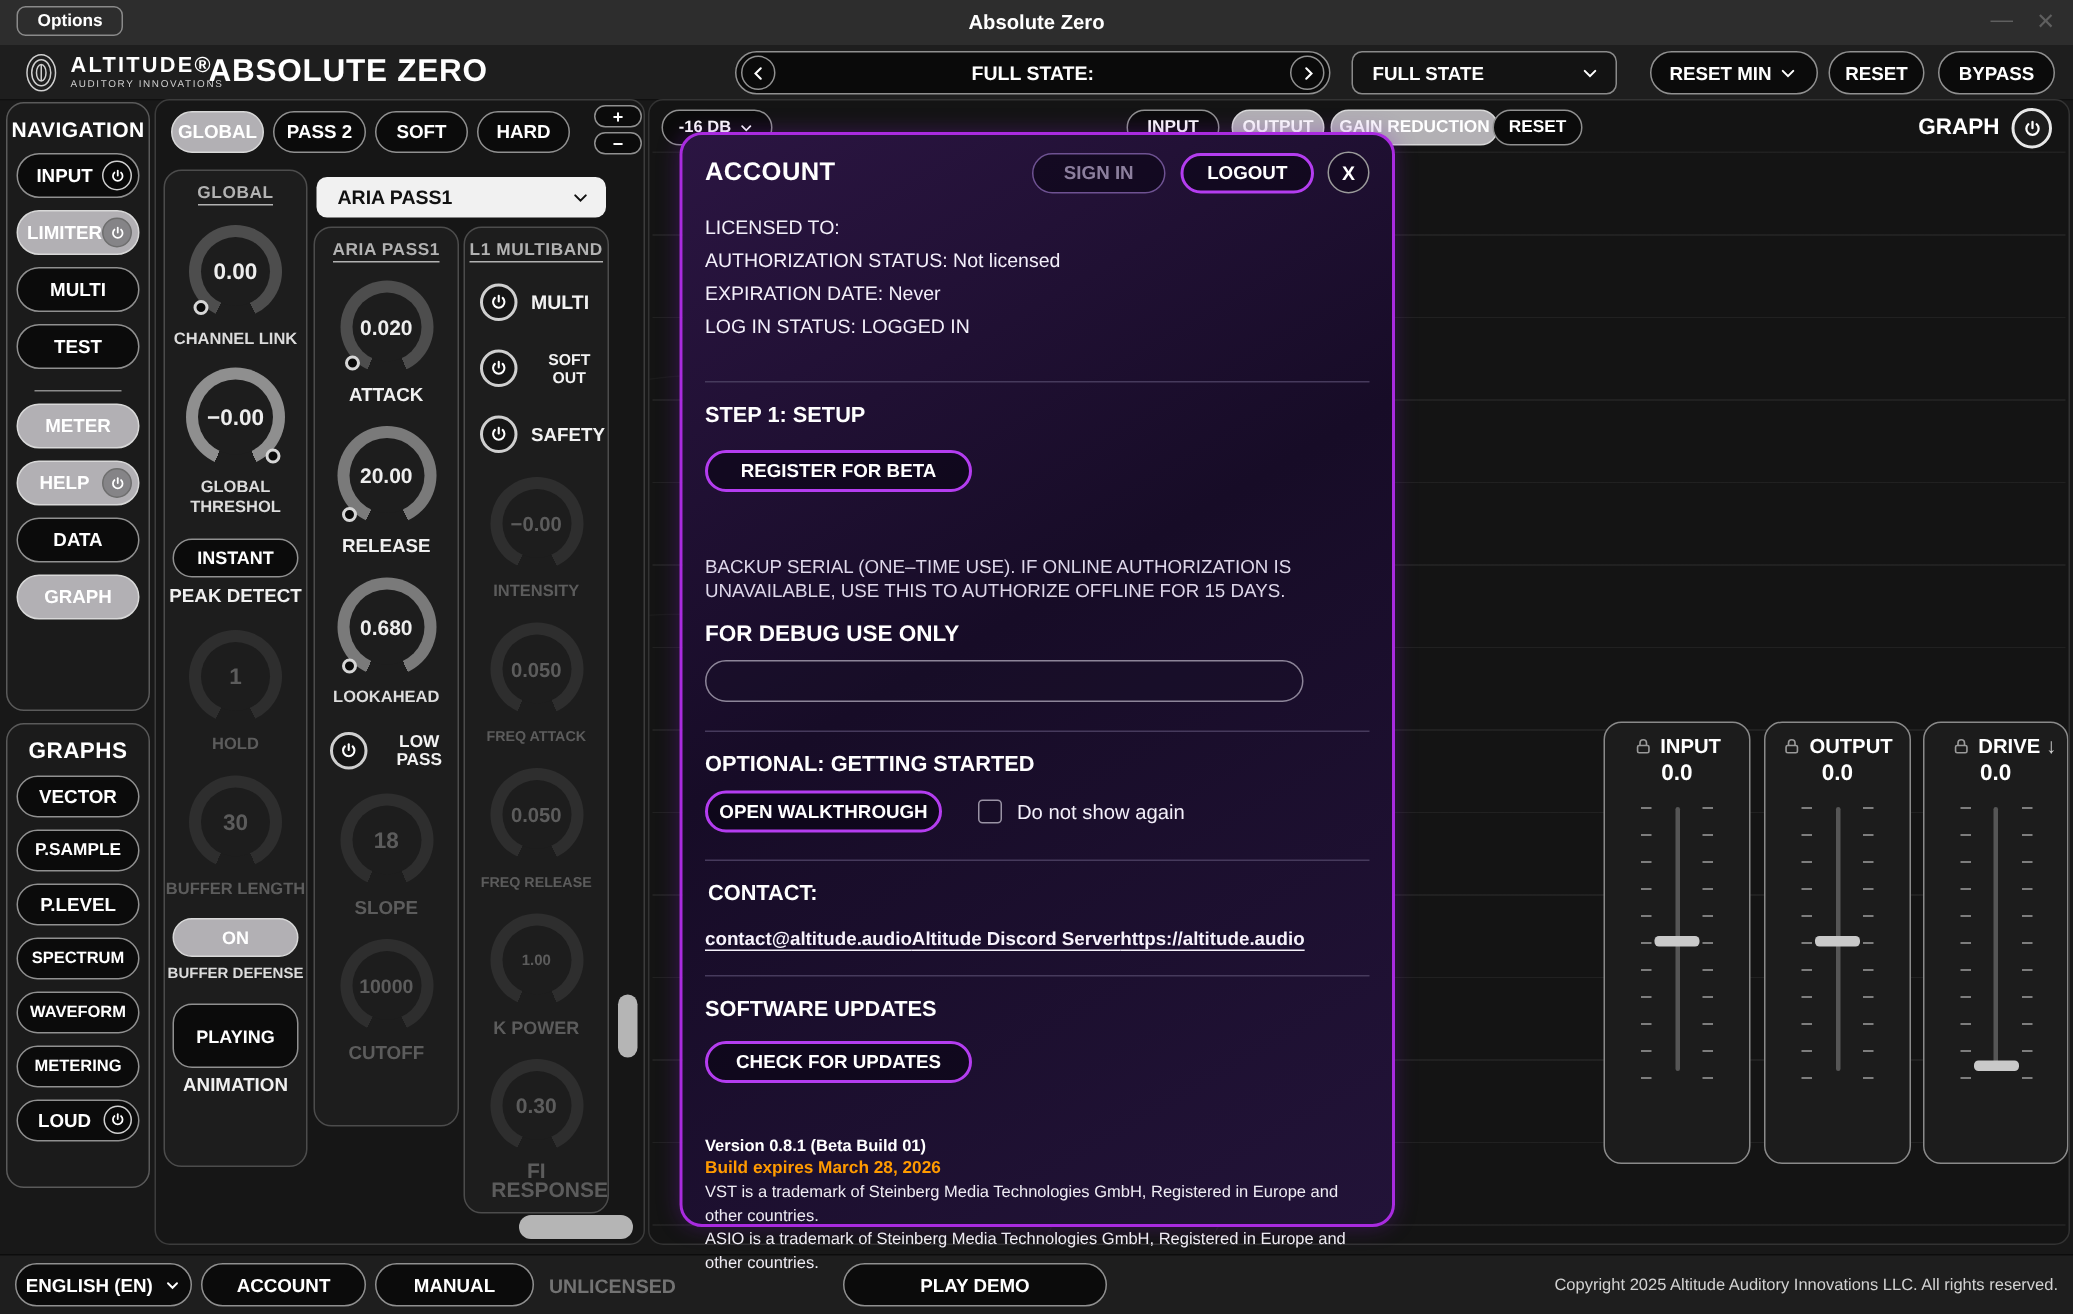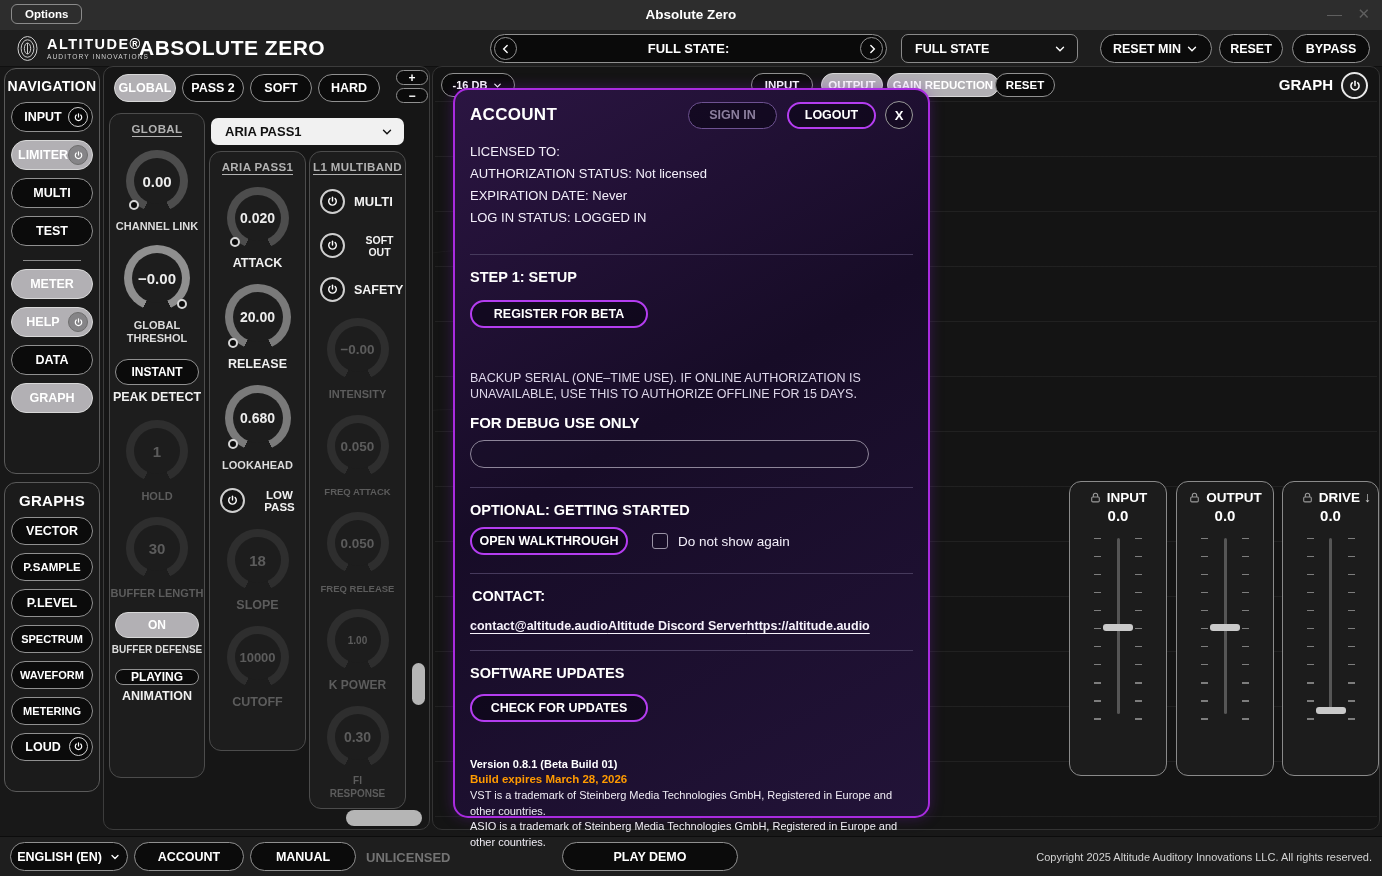--- a/index.html
+++ b/index.html
@@ -322,21 +322,21 @@
 
       <div class="knob dim" style="--arc:#2e2e2e; width:62px; height:62px; margin-top:14px;">
         <div class="ring"></div>
           <div class="face" style="font-size:15px;">30</div>
       </div>
       <div class="klabel dim" style="margin-top:8px;">BUFFER LENGTH</div>
 
       <div class="pill col-btn lite" style="margin-top:12px;">ON</div>
       <div class="klabel" style="margin-top:5px; font-size:10px;">BUFFER DEFENSE</div>
 
-      <div class="pill col-btn" style="margin-top:13px; height:16px;">PLAYING</div>
+      <div class="pill col-btn" style="margin-top:13px; height:43px;">PLAYING</div>
       <div class="klabel big" style="margin-top:5px;">ANIMATION</div>
     </div>
 
     <div class="col" style="left:105px; top:84px; width:97px; height:600px;">
       <div class="col-head">ARIA PASS1</div>
 
       <div class="knob" style="--arc:#4d4d4d; width:62px; height:62px; margin-top:12px;">
         <div class="ring"></div>
           <div class="face" style="font-size:14px;">0.020</div>
         <div class="dot bl"></div>
@@ -432,21 +432,21 @@
       <div class="knob dim" style="--arc:#2e2e2e; width:62px; height:62px; margin-top:14px;">
         <div class="ring"></div>
           <div class="face" style="font-size:10px;">1.00</div>
       </div>
       <div class="klabel dim" style="margin-top:8px; font-size:12px;">K POWER</div>
 
       <div class="knob dim" style="--arc:#2e2e2e; width:62px; height:62px; margin-top:14px;">
         <div class="ring"></div>
           <div class="face" style="font-size:14px;">0.30</div>
       </div>
-      <div class="klabel dim" style="margin-top:6px; font-size:10px; width:60px; margin-left:auto; margin-right:auto;">FI RESPONSE</div>
+      <div class="klabel dim" style="margin-top:6px; font-size:14px; width:60px; margin-left:auto; margin-right:auto;">FI RESPONSE</div>
     </div>
 
     <div class="vscroll" style="left:308px; top:596px;"></div>
     <div class="hscroll" style="left:242px; top:743px;"></div>
   </div>
 
   <div class="graph-panel">
     <div class="graph-grid"></div>
     <div class="swoosh" style="width:760px; height:760px; left:-330px; bottom:-180px;"></div>
     <div class="swoosh" style="width:560px; height:560px; left:-260px; bottom:-140px;"></div>

